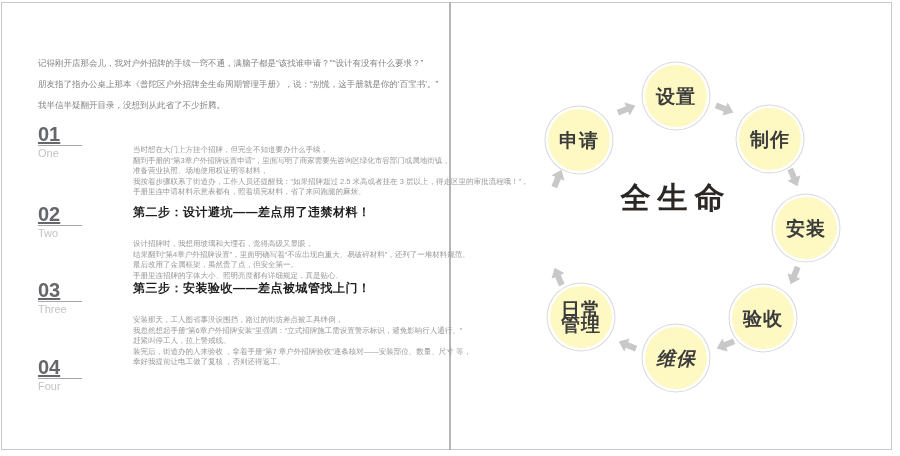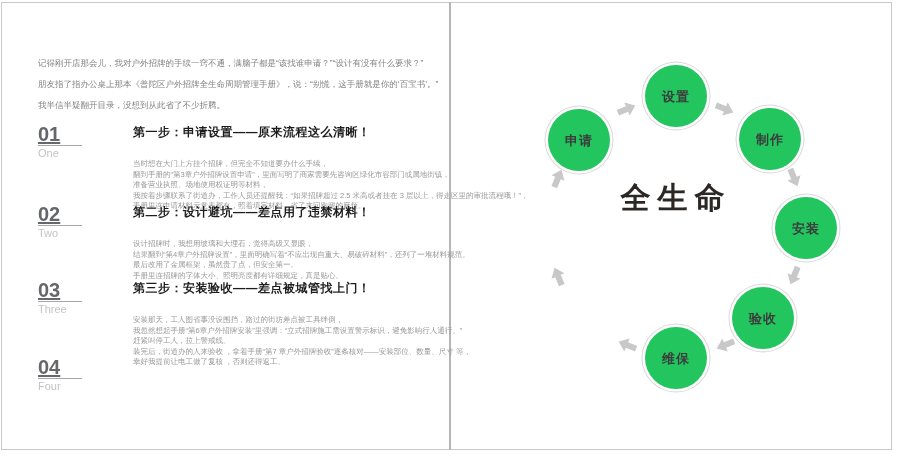--- a/index.html
+++ b/index.html
@@ -44,24 +44,24 @@
   
   .diagram { position:absolute; left:450px; top:2px; width:443px; height:448px; }
   .center-title {
     position:absolute; left:130px; top:180px; width:192px; text-align:center;
     font-family:"Liberation Serif", serif; color:#2b2724;
   }
   .ct1 { font-size:30px; font-weight:bold; letter-spacing:7px; line-height:32px;text-align:center; }
   .ct2 { font-size:47px; font-weight:bold; letter-spacing:10px; line-height:50px; }
   .stage {
     position:absolute; width:62px; height:62px; border-radius:50%;
-    background:#22c55e;
+    background:#fef9c3;
     box-shadow:0 0 0 2.5px #ffffff, 0 0 0 3.5px #d8d8d8;
     display:flex; align-items:center; justify-content:center;
-    font-size:13px; font-weight:bold; color:#3c3c3c; text-align:center;
+    font-size:19px; font-weight:bold; color:#3c3c3c; text-align:center;
     line-height:15px; white-space:pre-line; letter-spacing:1px;
   }
   .arrow { position:absolute; width:20px; height:16px; }
   .arrow svg { display:block; }
 </style>
 </head>
 <body>
 
 <div class="canvas">
   <div class="spread-border"></div>
@@ -71,21 +71,20 @@
 朋友指了指办公桌上那本《普陀区户外招牌全生命周期管理手册》，说：“别慌，这手册就是你的‘百宝书’。”
 我半信半疑翻开目录，没想到从此省了不少折腾。</div>
 
   <div class="step" style="top:125px;">
     <div class="num-col">
       <div class="num-big">01</div>
       <div class="num-rule"></div>
       <div class="num-word">One</div>
     </div>
     <div class="step-content">
-      <div class="step-title">第一步：申请设置——原来流程这么清晰！</div>
       <div class="step-body">当时想在大门上方挂个招牌，但完全不知道要办什么手续，
 翻到手册的“第3章户外招牌设置申请”，里面写明了商家需要先咨询区绿化市容部门或属地街镇，
 准备营业执照、场地使用权证明等材料，
 我按着步骤联系了街道办，工作人员还提醒我：“如果招牌超过 2.5 米高或者挂在 3 层以上，得走区里的审批流程哦！”，
 手册里连申请材料示意表都有，照着填完材料，省了来回跑腿的麻烦。</div>
     </div>
   </div>
 
   <div class="step" style="top:205px;">
     <div class="num-col">
@@ -130,21 +129,23 @@
 
   <div class="diagram">
     <div class="center-title">
       <div class="ct1">全生命</div>
     </div>
 
     <div class="stage" style="left:195px; top:63px;">设置</div>
     <div class="stage" style="left:289px; top:106px;">制作</div>
     <div class="stage" style="left:325px; top:195px;">安装</div>
     <div class="stage" style="left:282px; top:285px;">验收</div>
-    <div class="stage" style="left:195px; top:325px;">维保</div>
+    <div class="stage" style="left:195px; top:325px;font-style:italic;">维保</div>
+    <div class="stage" style="left:100px; top:284px;">日常
+管理</div>
     <div class="stage" style="left:98px;  top:107px;">申请</div>
 
     <div class="arrow" style="left:167px; top:99px;  transform:rotate(-22.5deg);">
         <svg width="20" height="16" viewBox="0 0 20 16">
           <path d="M0,5 H10 V1 L19,8 L10,15 V11 H0 Z" fill="#c8c8c8"></path>
         </svg>
       </div>
     <div class="arrow" style="left:265px; top:99px;  transform:rotate(22.5deg);">
         <svg width="20" height="16" viewBox="0 0 20 16">
           <path d="M0,5 H10 V1 L19,8 L10,15 V11 H0 Z" fill="#c8c8c8"></path>

